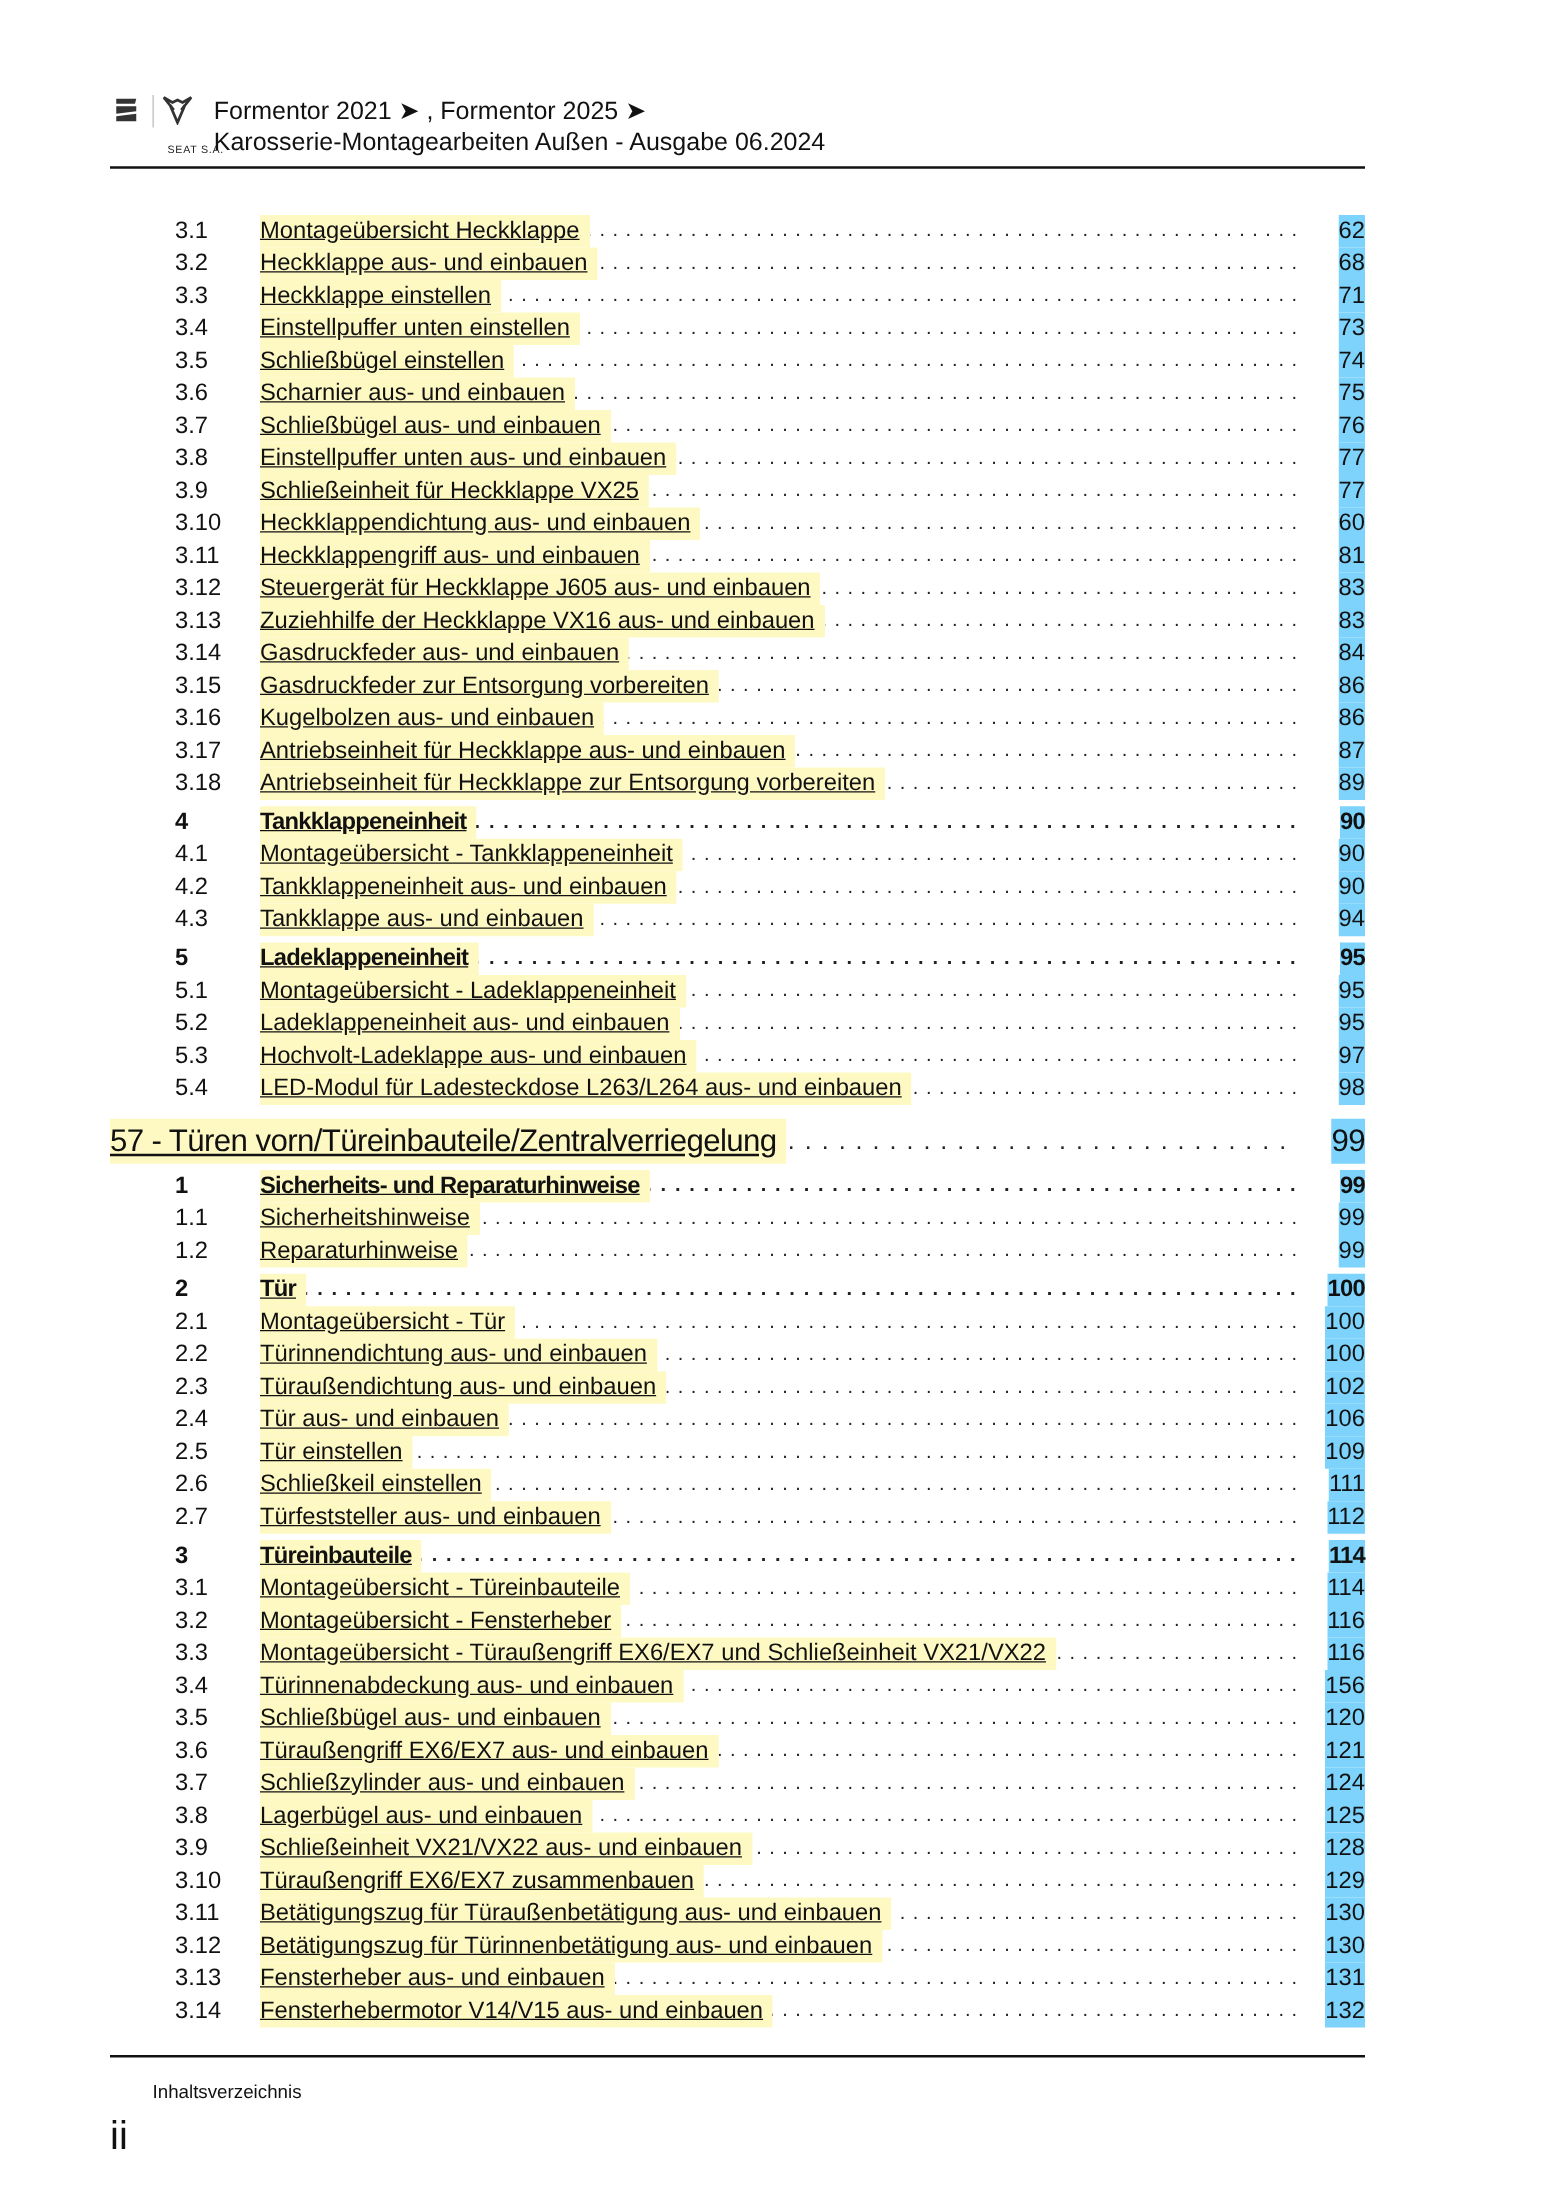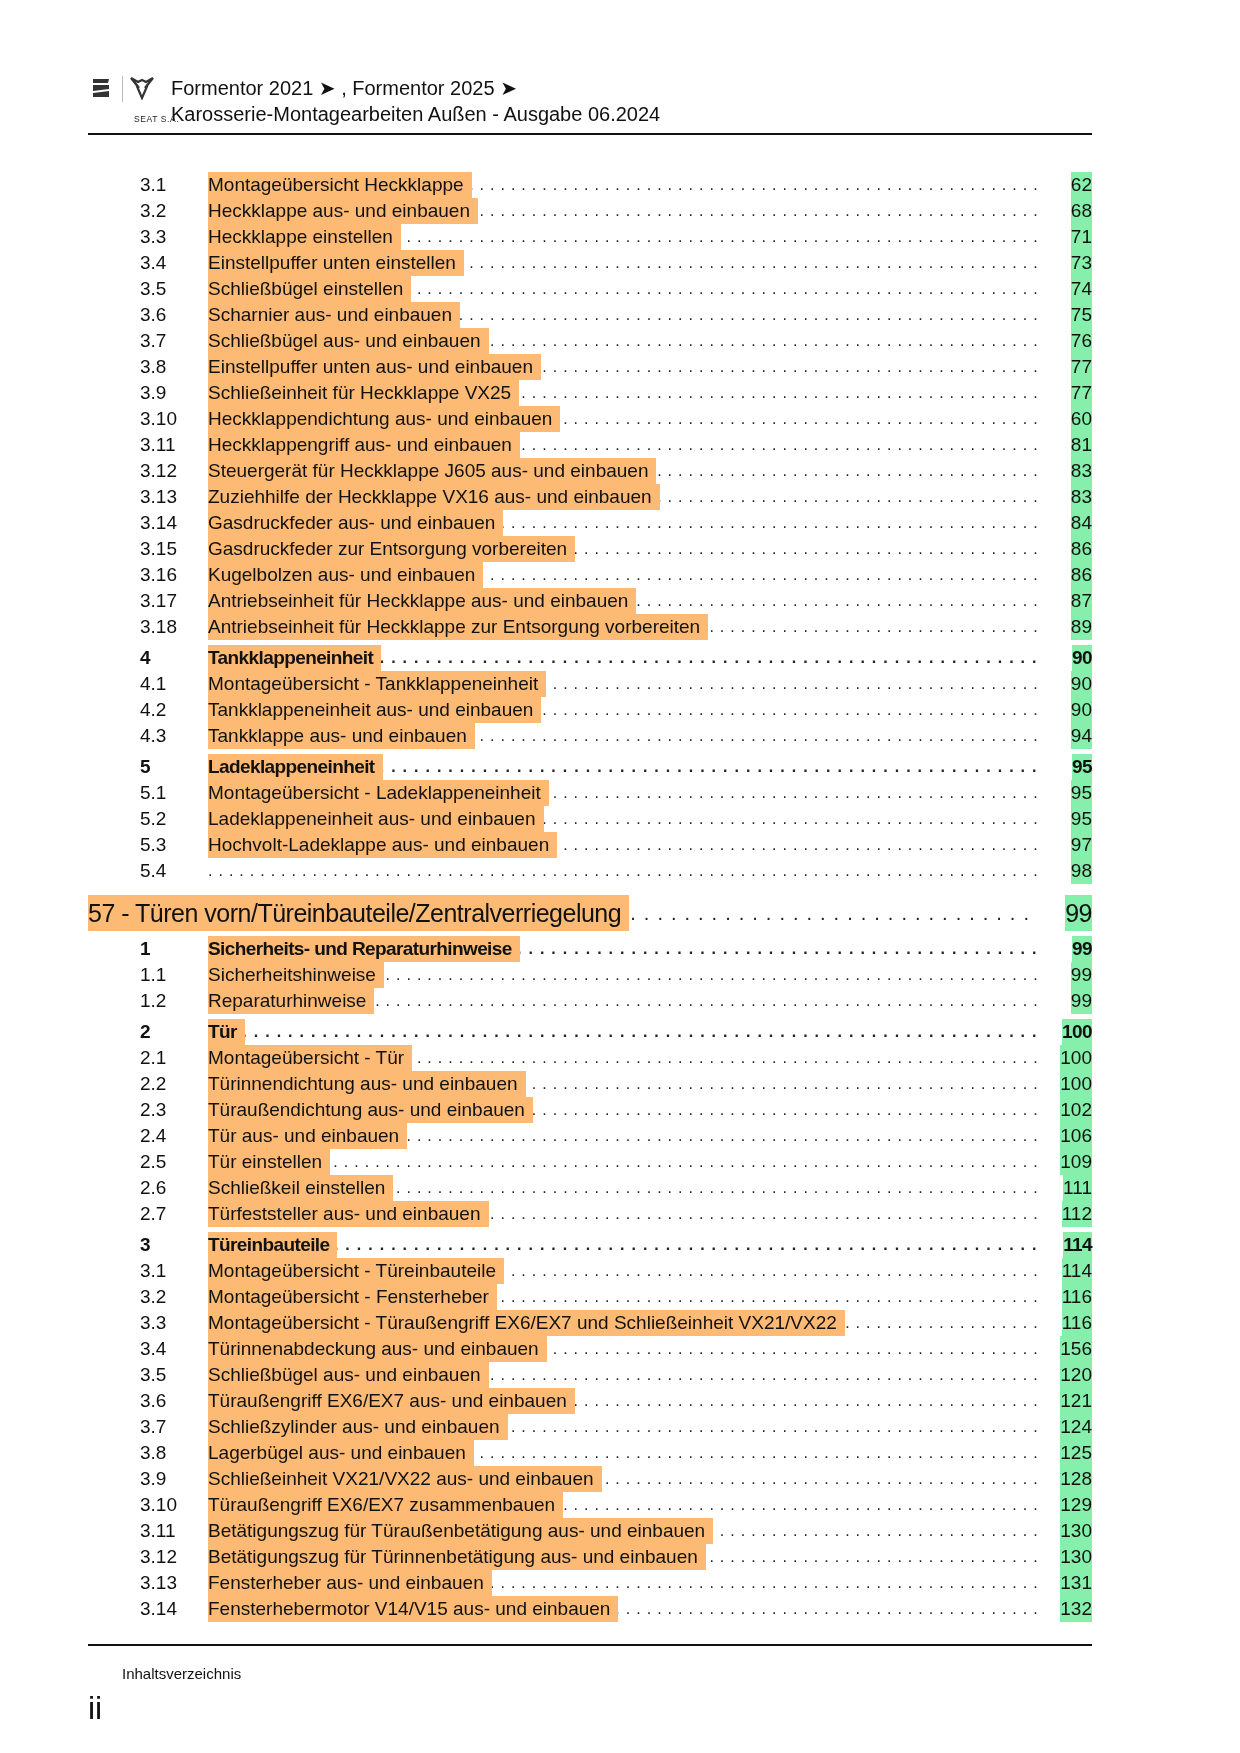--- a/index.html
+++ b/index.html
@@ -13,23 +13,23 @@
   .logo .divider-v { position: absolute; left: 34px; top: 2px; width: 1px; height: 26px; background: #bbb; }
   .logo .cupra-mark { position: absolute; left: 42px; top: 2px; width: 24px; height: 24px; }
   .logo .company { position: absolute; left: 3px; top: 40px; font-size: 8.5px; letter-spacing: 0.6px; color: #222; white-space: nowrap; margin-left: 43px; }
   .header .title1 { position: absolute; left: 83px; top: 2px; font-size: 20px; white-space: nowrap; }
   .header .title2 { position: absolute; left: 83px; top: 29px; font-size: 20px; white-space: nowrap; }
   .hrule-top { position: absolute; left: 88px; top: 133px; width: 1004px; height: 2px; background: #111; }
 
   .toc { position: absolute; left: 88px; top: 172px; width: 1004px; }
   .row { position: relative; height: 26px; font-size: 19px; line-height: 26px; white-space: nowrap; }
   .row .num { position: absolute; left: 52px; top: 0; }
-  .row .title { position: absolute; left: 120px; top: 0; background: #fdba74; padding-right: 8px; z-index: 2; }
+  .row .title { position: absolute; left: 120px; top: 0; background: #fef9c3; padding-right: 8px; z-index: 2; text-decoration: underline; }
   .row .leader { position: absolute; left: 120px; right: 55px; top: 0; overflow: hidden; z-index: 1; letter-spacing: 6px; color: #222; font-size: 16px; }
-  .row .page { position: absolute; right: 0; top: 0; text-align: right; background: #86efac; z-index: 2; }
+  .row .page { position: absolute; right: 0; top: 0; text-align: right; background: #7dd3fc; z-index: 2; }
   .row.bold { font-weight: bold; margin-top: 5px; letter-spacing: -0.6px; }
   .row.bold .leader { letter-spacing: 7px; }
   .row.chapter { height: 36px; line-height: 36px; font-size: 25px; margin-top: 11px; margin-bottom: 2px; letter-spacing: -0.5px; }
   .row.chapter .title { left: 0; }
   .row.chapter .leader { left: 0; right: 60px; font-size: 20px; letter-spacing: 8px; }
   .row.chapter .page { font-size: 25px; }
 
   .hrule-bottom { position: absolute; left: 88px; top: 1644px; width: 1004px; height: 2px; background: #111; }
   .footer-pg { position: absolute; left: 88px; top: 1650px; font-size: 32px; line-height: 36px; margin-top: 40px; }
   .footer-label { position: absolute; left: 122px; top: 1665px; font-size: 15px; }
@@ -208,20 +208,21 @@
     </div>
     <div class="row">
       <span class="num">5.3</span>
       <span class="leader">............................................................................................................................................................................................................................</span>
       <span class="title">Hochvolt-Ladeklappe aus- und einbauen</span>
       <span class="page">97</span>
     </div>
     <div class="row">
       <span class="num">5.4</span>
       <span class="leader">............................................................................................................................................................................................................................</span>
+      <span class="title">LED-Modul für Ladesteckdose L263/L264 aus- und einbauen</span>
       <span class="page">98</span>
     </div>
     <div class="row chapter">
       <span class="leader">............................................................................................................................................................................................................................</span>
       <span class="title">57 - Türen vorn/Türeinbauteile/Zentralverriegelung</span>
       <span class="page">99</span>
     </div>
     <div class="row bold">
       <span class="num">1</span>
       <span class="leader">............................................................................................................................................................................................................................</span>

